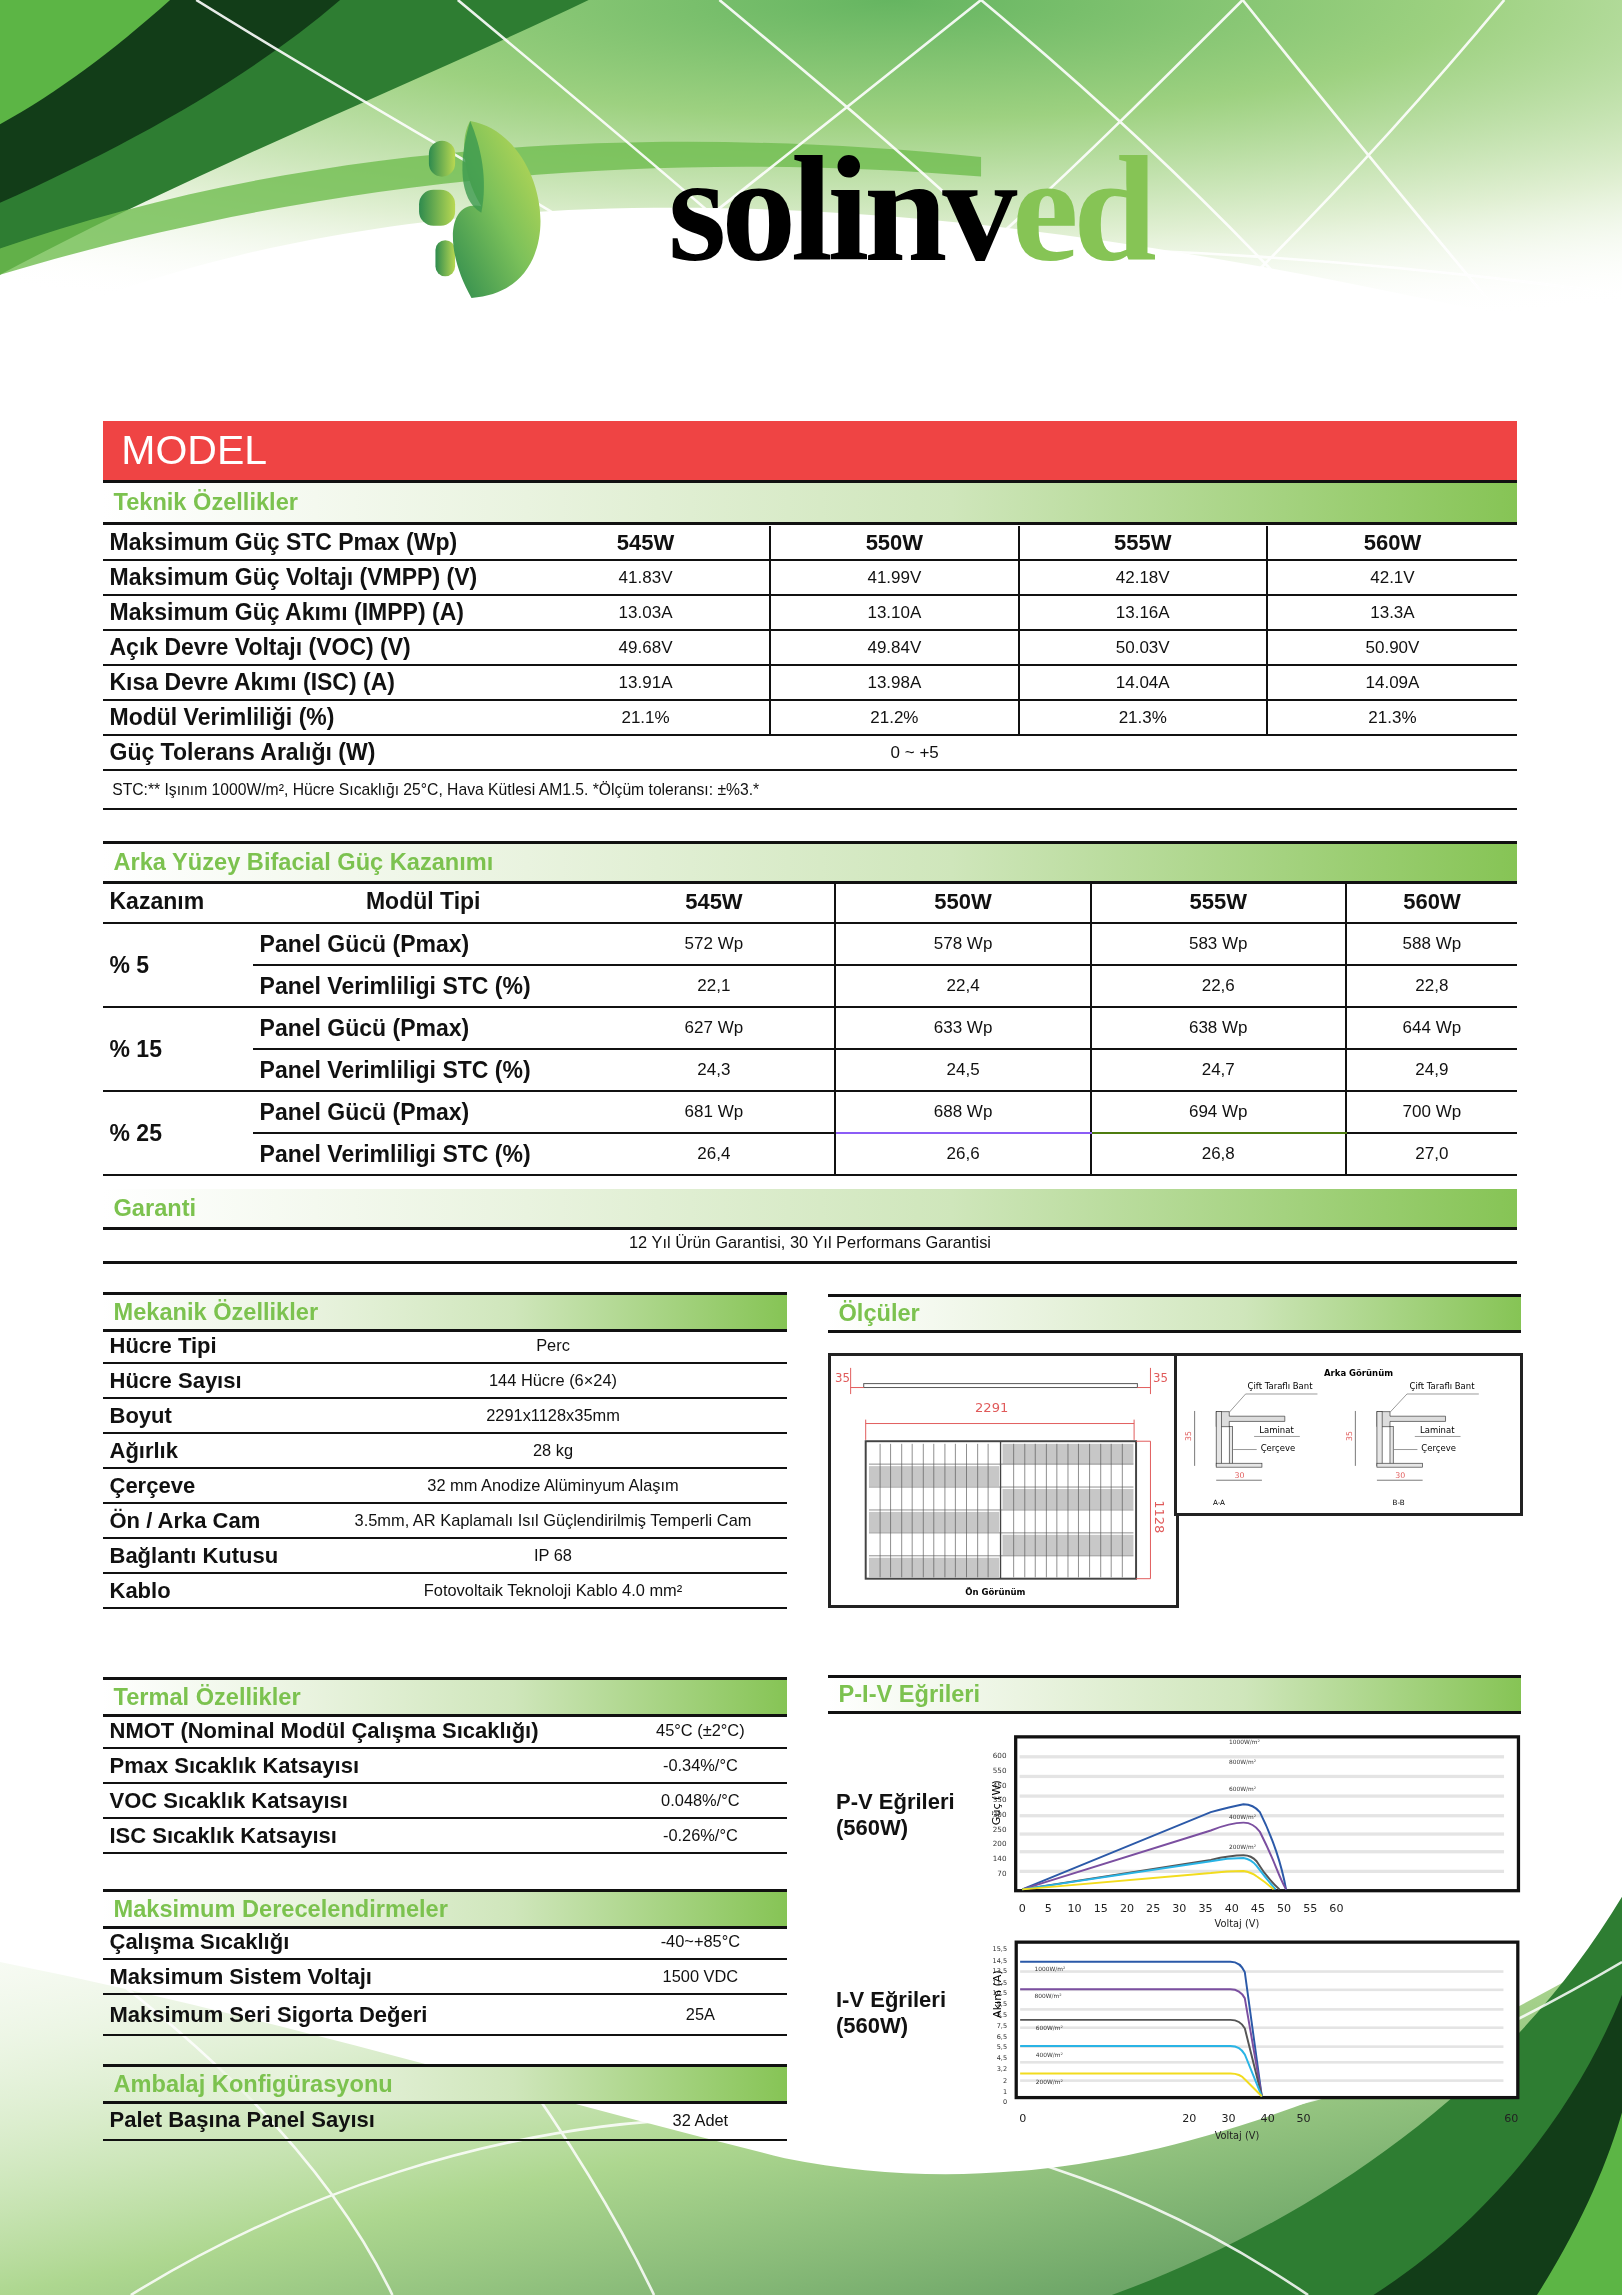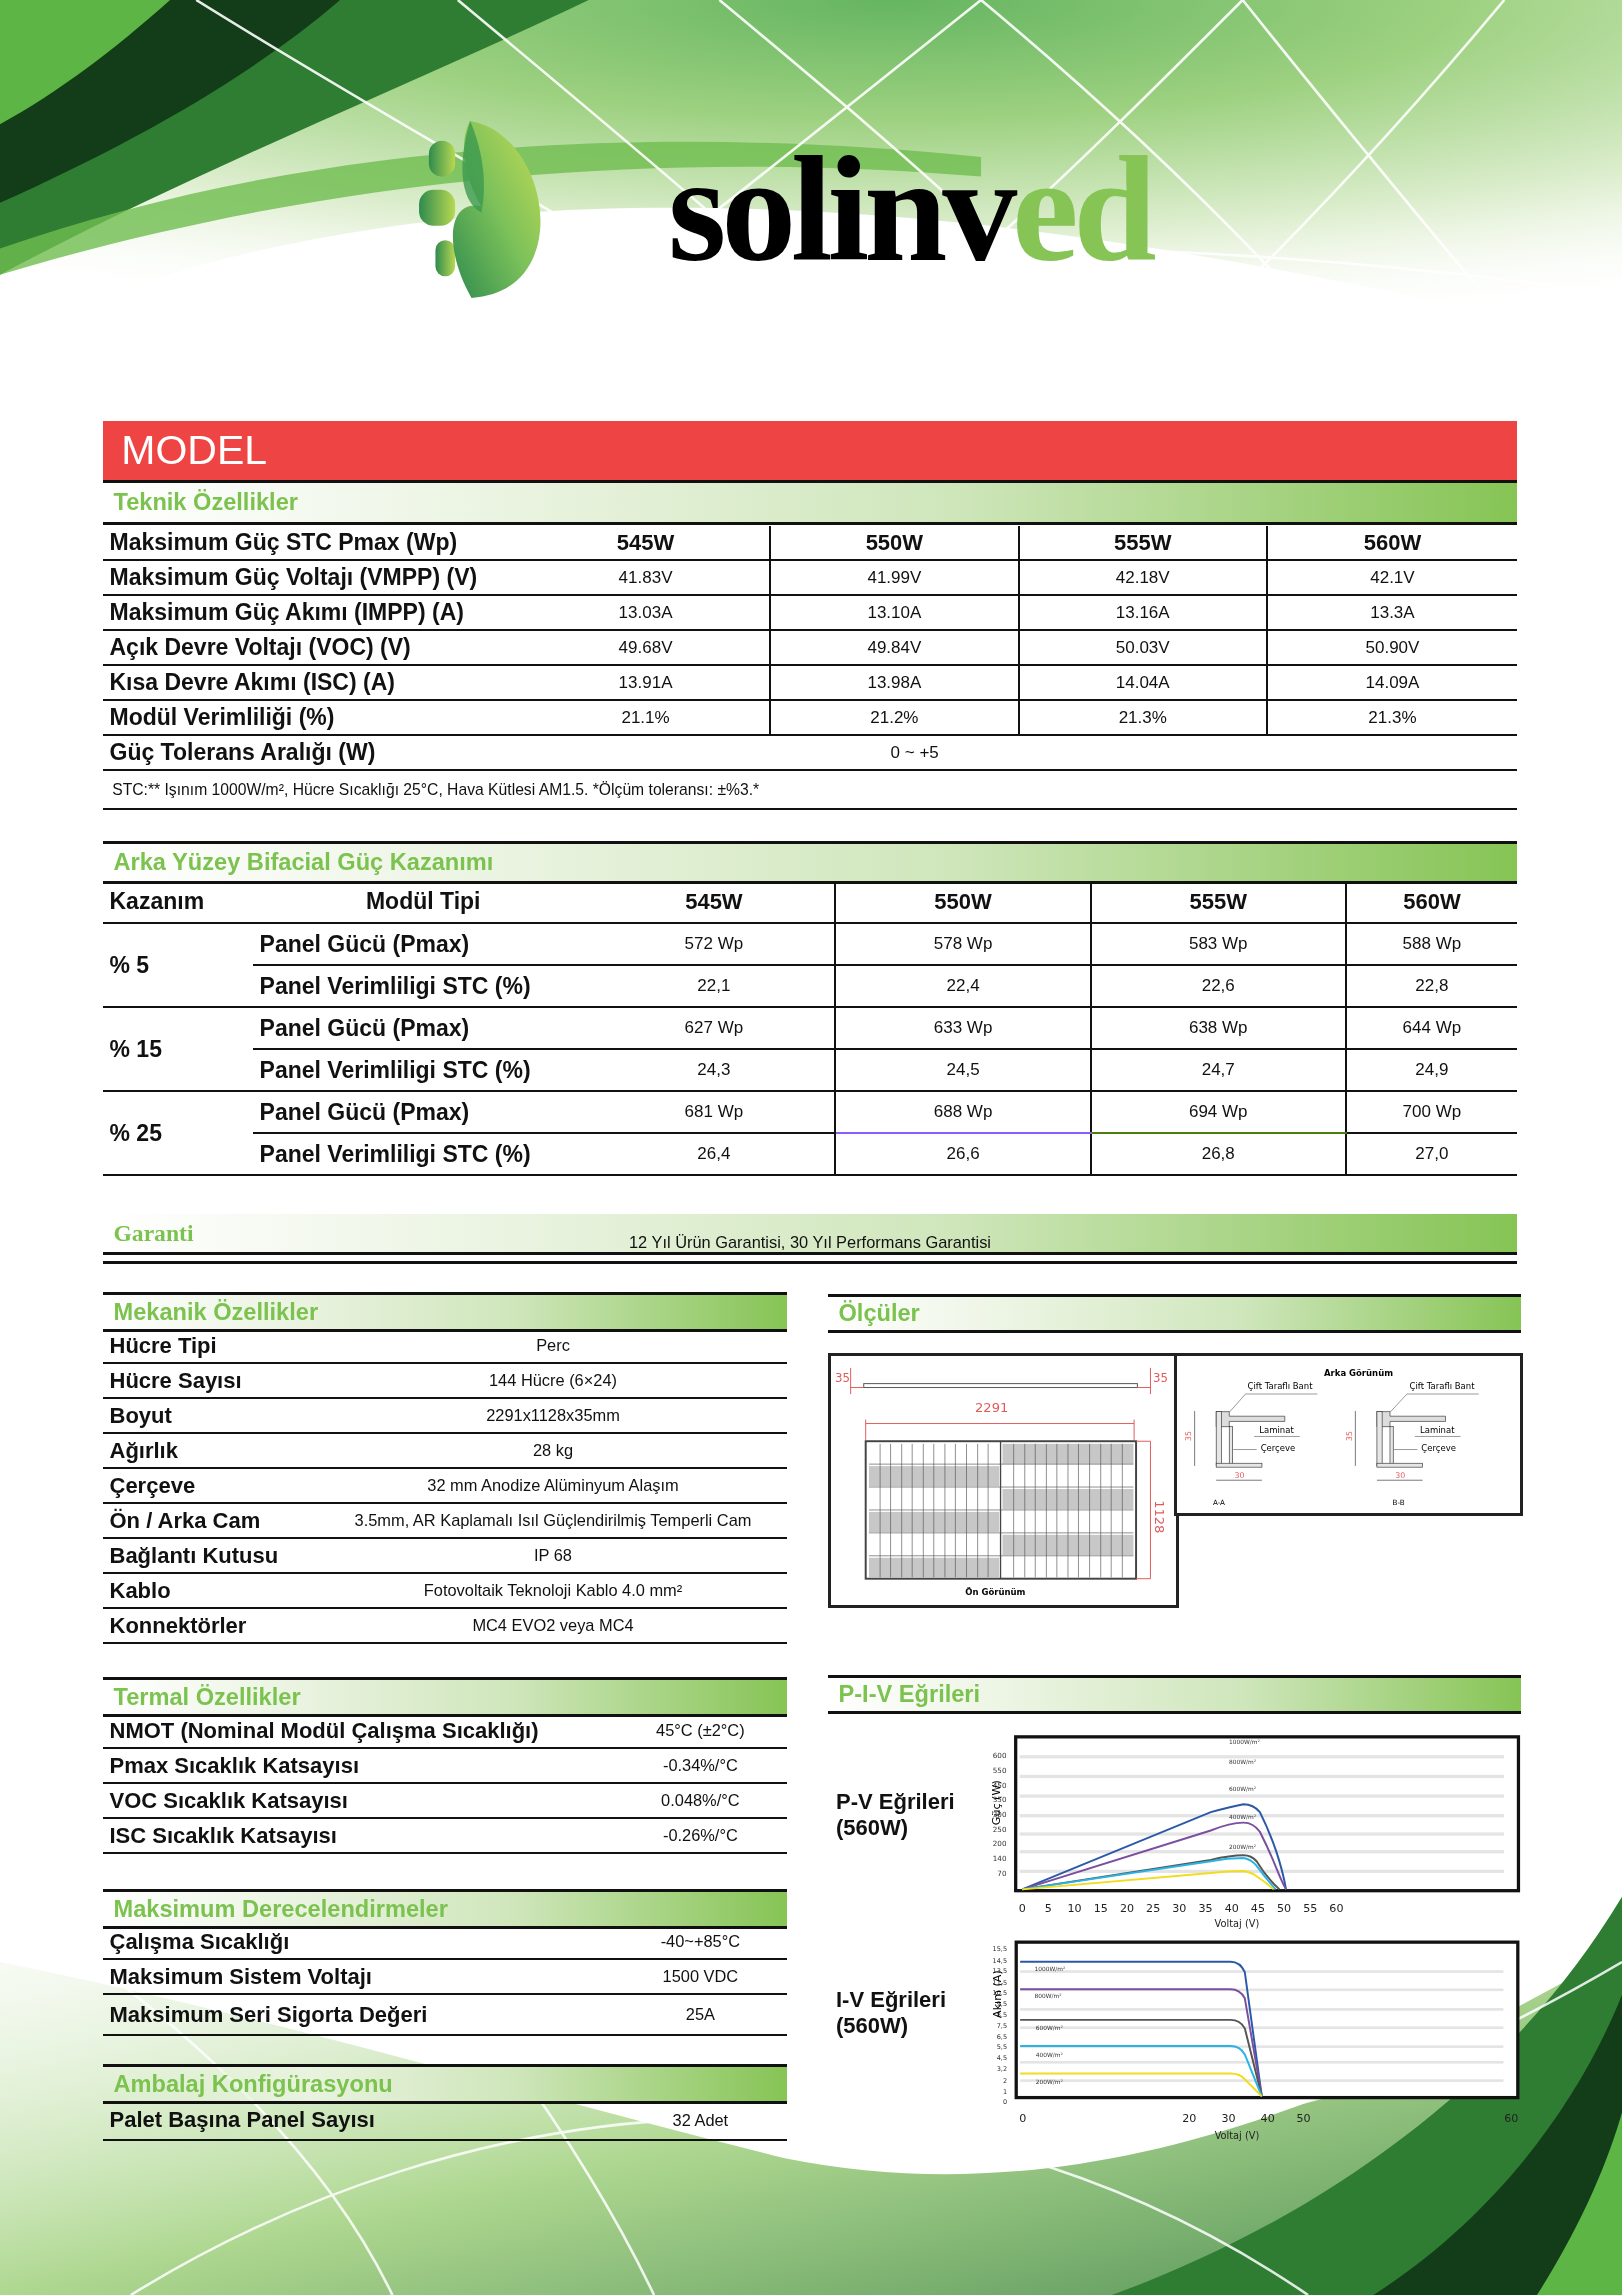--- a/index.html
+++ b/index.html
@@ -275,21 +275,21 @@
   <tr>
     <td class="lab">Panel Verimliligi STC (%)</td>
     <td class="val">26,4</td>
     <td class="val vl">26,6</td>
     <td class="val vl">26,8</td>
     <td class="val vl">27,0</td>
   </tr>
 </tbody>
   </table>
 
-<div class="sec" style="left:103px;top:1214px;width:1414px;height:38px;font-family:Liberation Serif, serif;">
+<div class="sec" style="left:103px;top:1189px;width:1414px;height:38px;">
   <span>Garanti</span>
 </div>
 <div class="abs" style="left:103px;top:1223px;width:1414px;height:38px;border-bottom:3.3px solid #111;display:flex;align-items:center;justify-content:center;font-size:16.4px;">12 Yıl Ürün Garantisi, 30 Yıl Performans Garantisi</div>
 
 <div class="sec top-rule" style="left:103px;top:1292px;width:684px;height:34px;">
   <span>Mekanik Özellikler</span>
 </div>
 <table class="grid kv" style="left:103px;top:1329px;width:684px;">
   <colgroup>
       <col style="width:216px">
@@ -320,24 +320,20 @@
         <td class="lab">Ön / Arka Cam</td>
         <td class="val">3.5mm, AR Kaplamalı Isıl Güçlendirilmiş Temperli Cam</td>
       </tr>
   <tr>
         <td class="lab">Bağlantı Kutusu</td>
         <td class="val">IP 68</td>
       </tr>
   <tr>
         <td class="lab">Kablo</td>
         <td class="val">Fotovoltaik Teknoloji Kablo 4.0 mm²</td>
-      </tr>
-  <tr>
-        <td class="lab">Konnektörler</td>
-        <td class="val">MC4 EVO2 veya MC4</td>
       </tr>
 </tbody>
   </table>
 
 <div class="sec top-rule" style="left:828px;top:1294px;width:693px;height:33px;">
   <span>Ölçüler</span>
 </div>
 
 <div class="abs diag-box" style="left:828px;top:1353px;width:345px;height:249px;">
   <svg width="345" height="249" viewBox="0 0 527 380">

